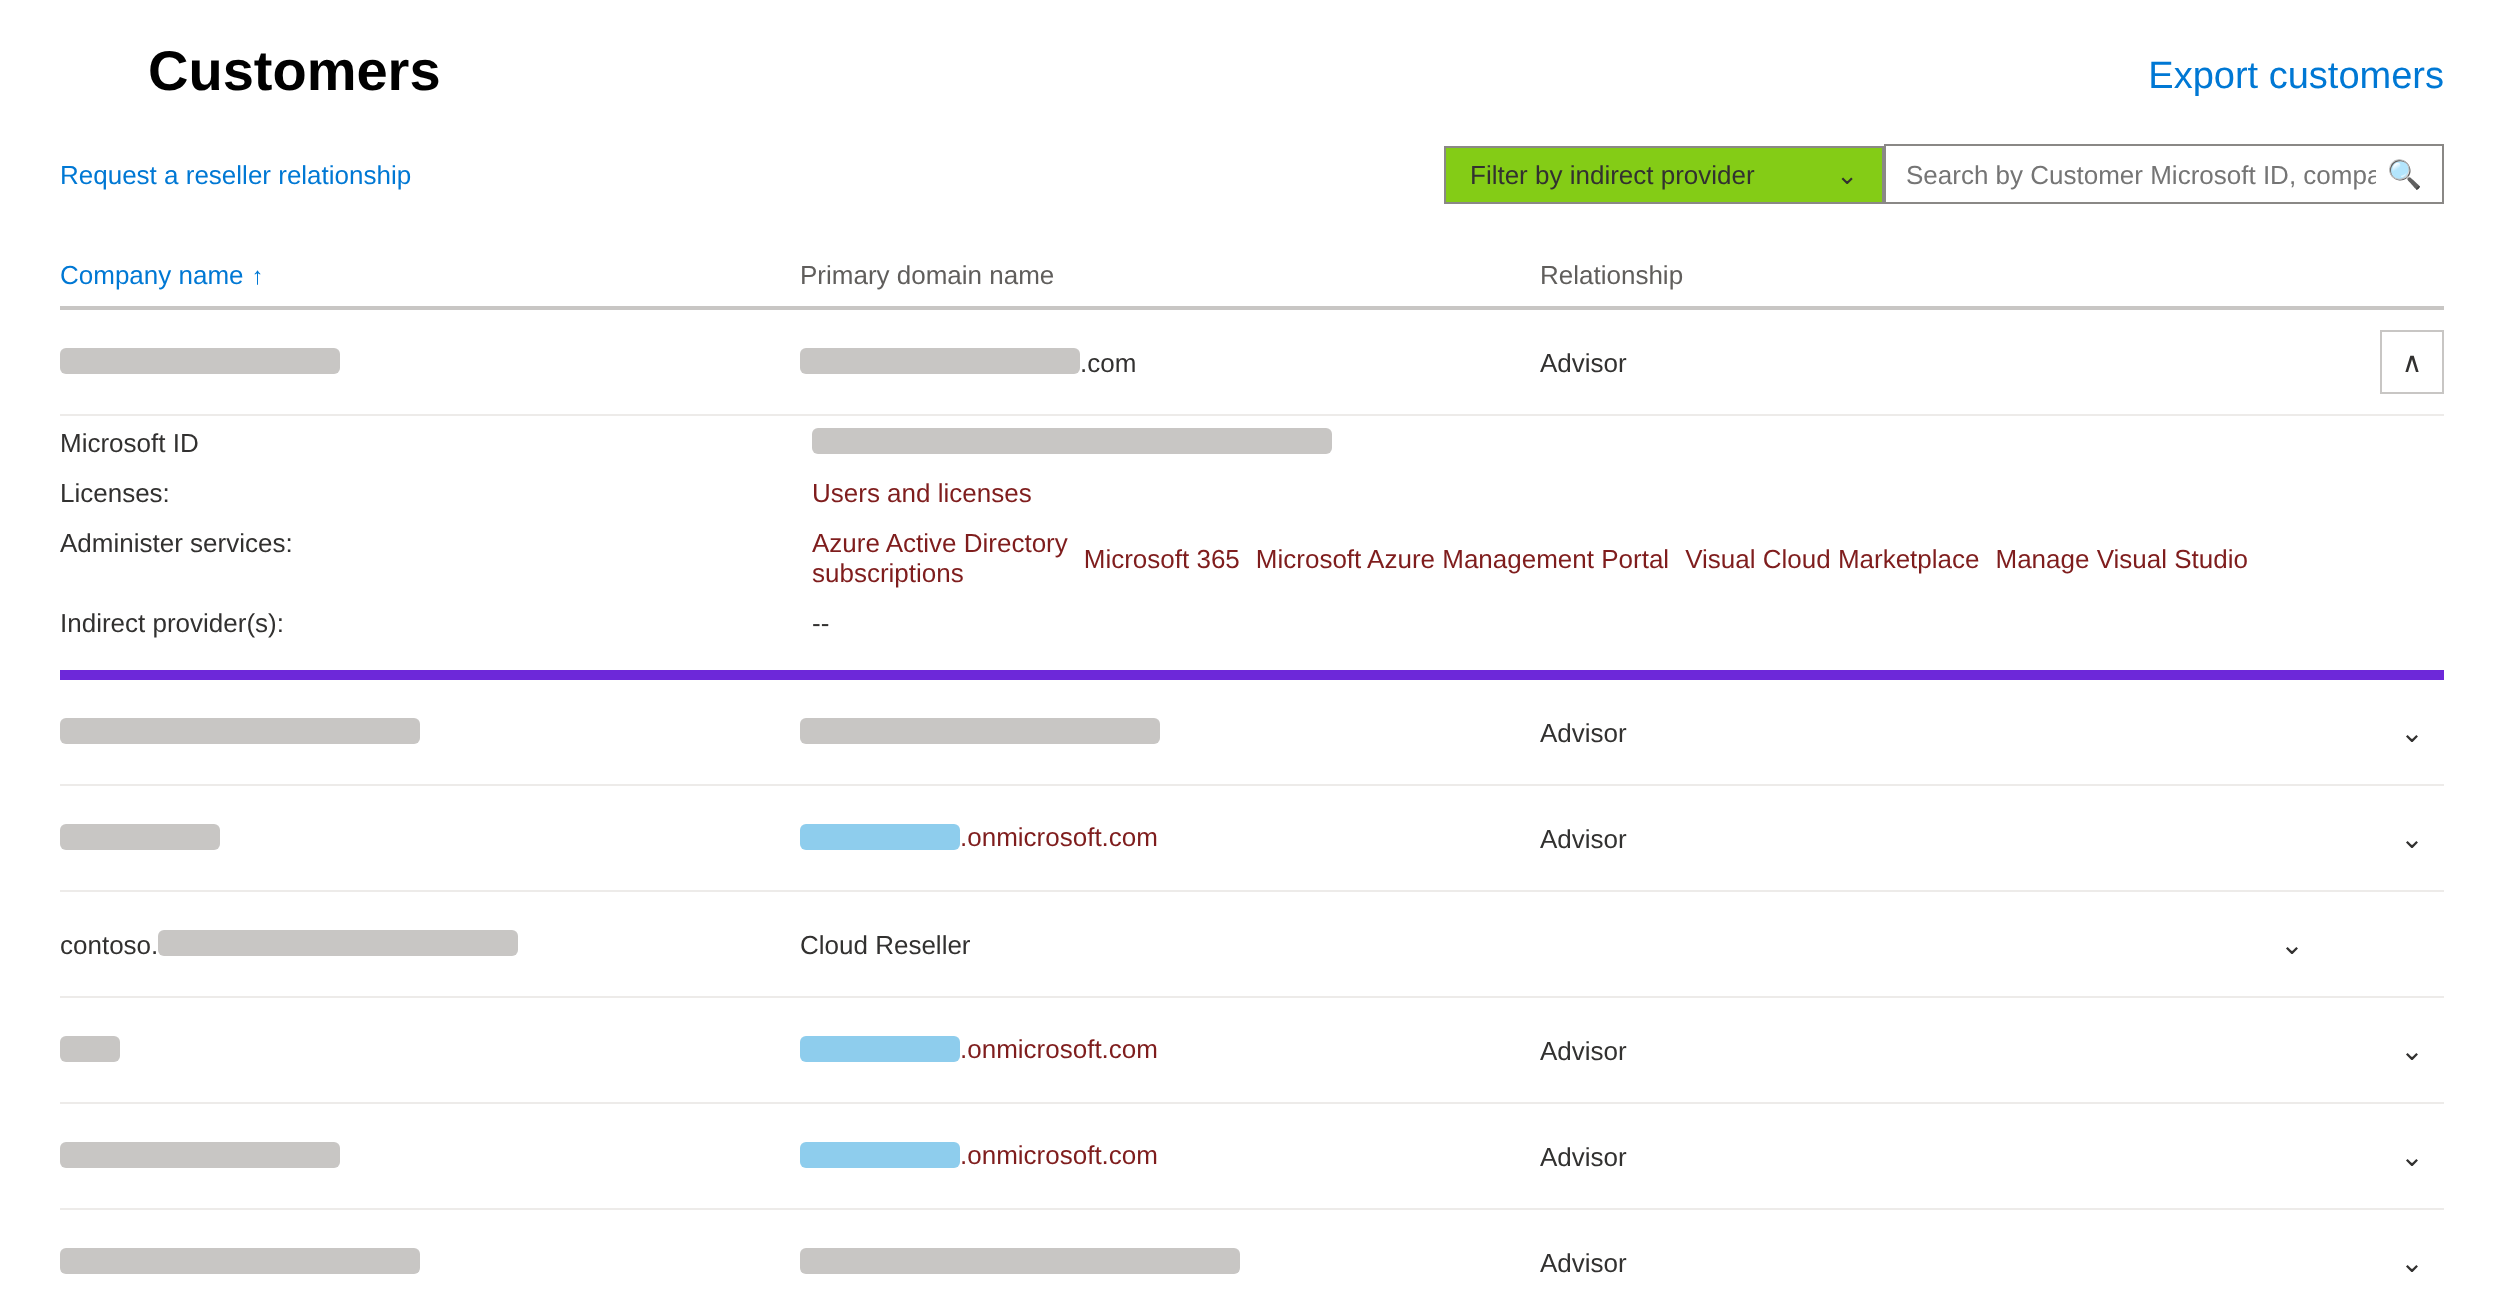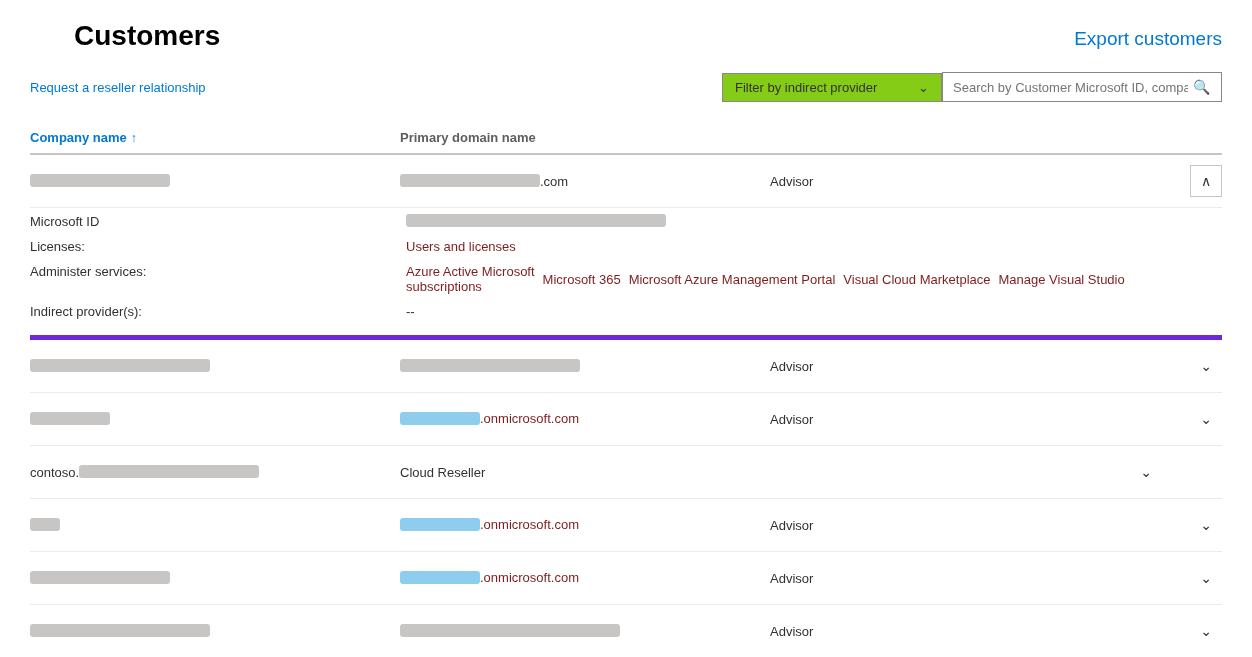--- a/index.html
+++ b/index.html
@@ -85,21 +85,21 @@
     }
     .table-header {
       display: grid;
       grid-template-columns: 370px 370px 1fr 60px;
       border-bottom: 2px solid #c8c6c4;
       padding: 8px 0 8px 0;
     }
     .col-header {
       font-size: 13px;
       color: #605e5c;
-      font-weight: 700;
+      font-weight: 400;
       display: flex;
       align-items: flex-end;
       gap: 4px;
     }
     .col-header.active {
       color: #0078d4;
     }
     .sort-arrow { font-size: 12px; }
     .table-row-main {
       display: grid;
@@ -213,20 +213,23 @@
   <div class="table-container">
 
     <div class="table-header">
       <div class="col-header active">
         <span>Company name</span>
         <span class="sort-arrow">↑</span>
       </div>
       <div class="col-header">
         <span>Primary domain name</span>
       </div>
+      <div class="col-header">
+        <span>Relationship</span>
+      </div>
       <div class="col-header"></div>
     </div>
 
     <div>
       <div class="table-row-main">
         <div>
           <span class="blurred-text blurred-md">&nbsp;&nbsp;&nbsp;&nbsp;&nbsp;&nbsp;&nbsp;&nbsp;&nbsp;&nbsp;&nbsp;&nbsp;</span>
         </div>
         <div>
           <span class="blurred-text blurred-md">&nbsp;</span><span>.com</span>
@@ -247,21 +250,21 @@
           </div>
 
           <div class="expanded-label">Licenses:</div>
           <div class="expanded-value">
             <a class="link-blue">Users and licenses</a>
           </div>
 
           <div class="expanded-label">Administer services:</div>
           <div class="expanded-value">
             <div class="administer-links">
-              <a class="link-blue"><span>Azure Active Microsoft</span><br><span>subscriptions</span></a>
+              <a class="link-blue"><span>Azure Active Directory</span><br><span>subscriptions</span></a>
               <a class="link-blue">Microsoft 365</a>
               <a class="link-blue">Microsoft Azure Management Portal</a>
               <a class="link-blue">Visual Cloud Marketplace</a>
               <a class="link-blue">Manage Visual Studio</a>
             </div>
           </div>
 
           <div class="expanded-label">Indirect provider(s):</div>
           <div class="expanded-value">--</div>
         </div>

